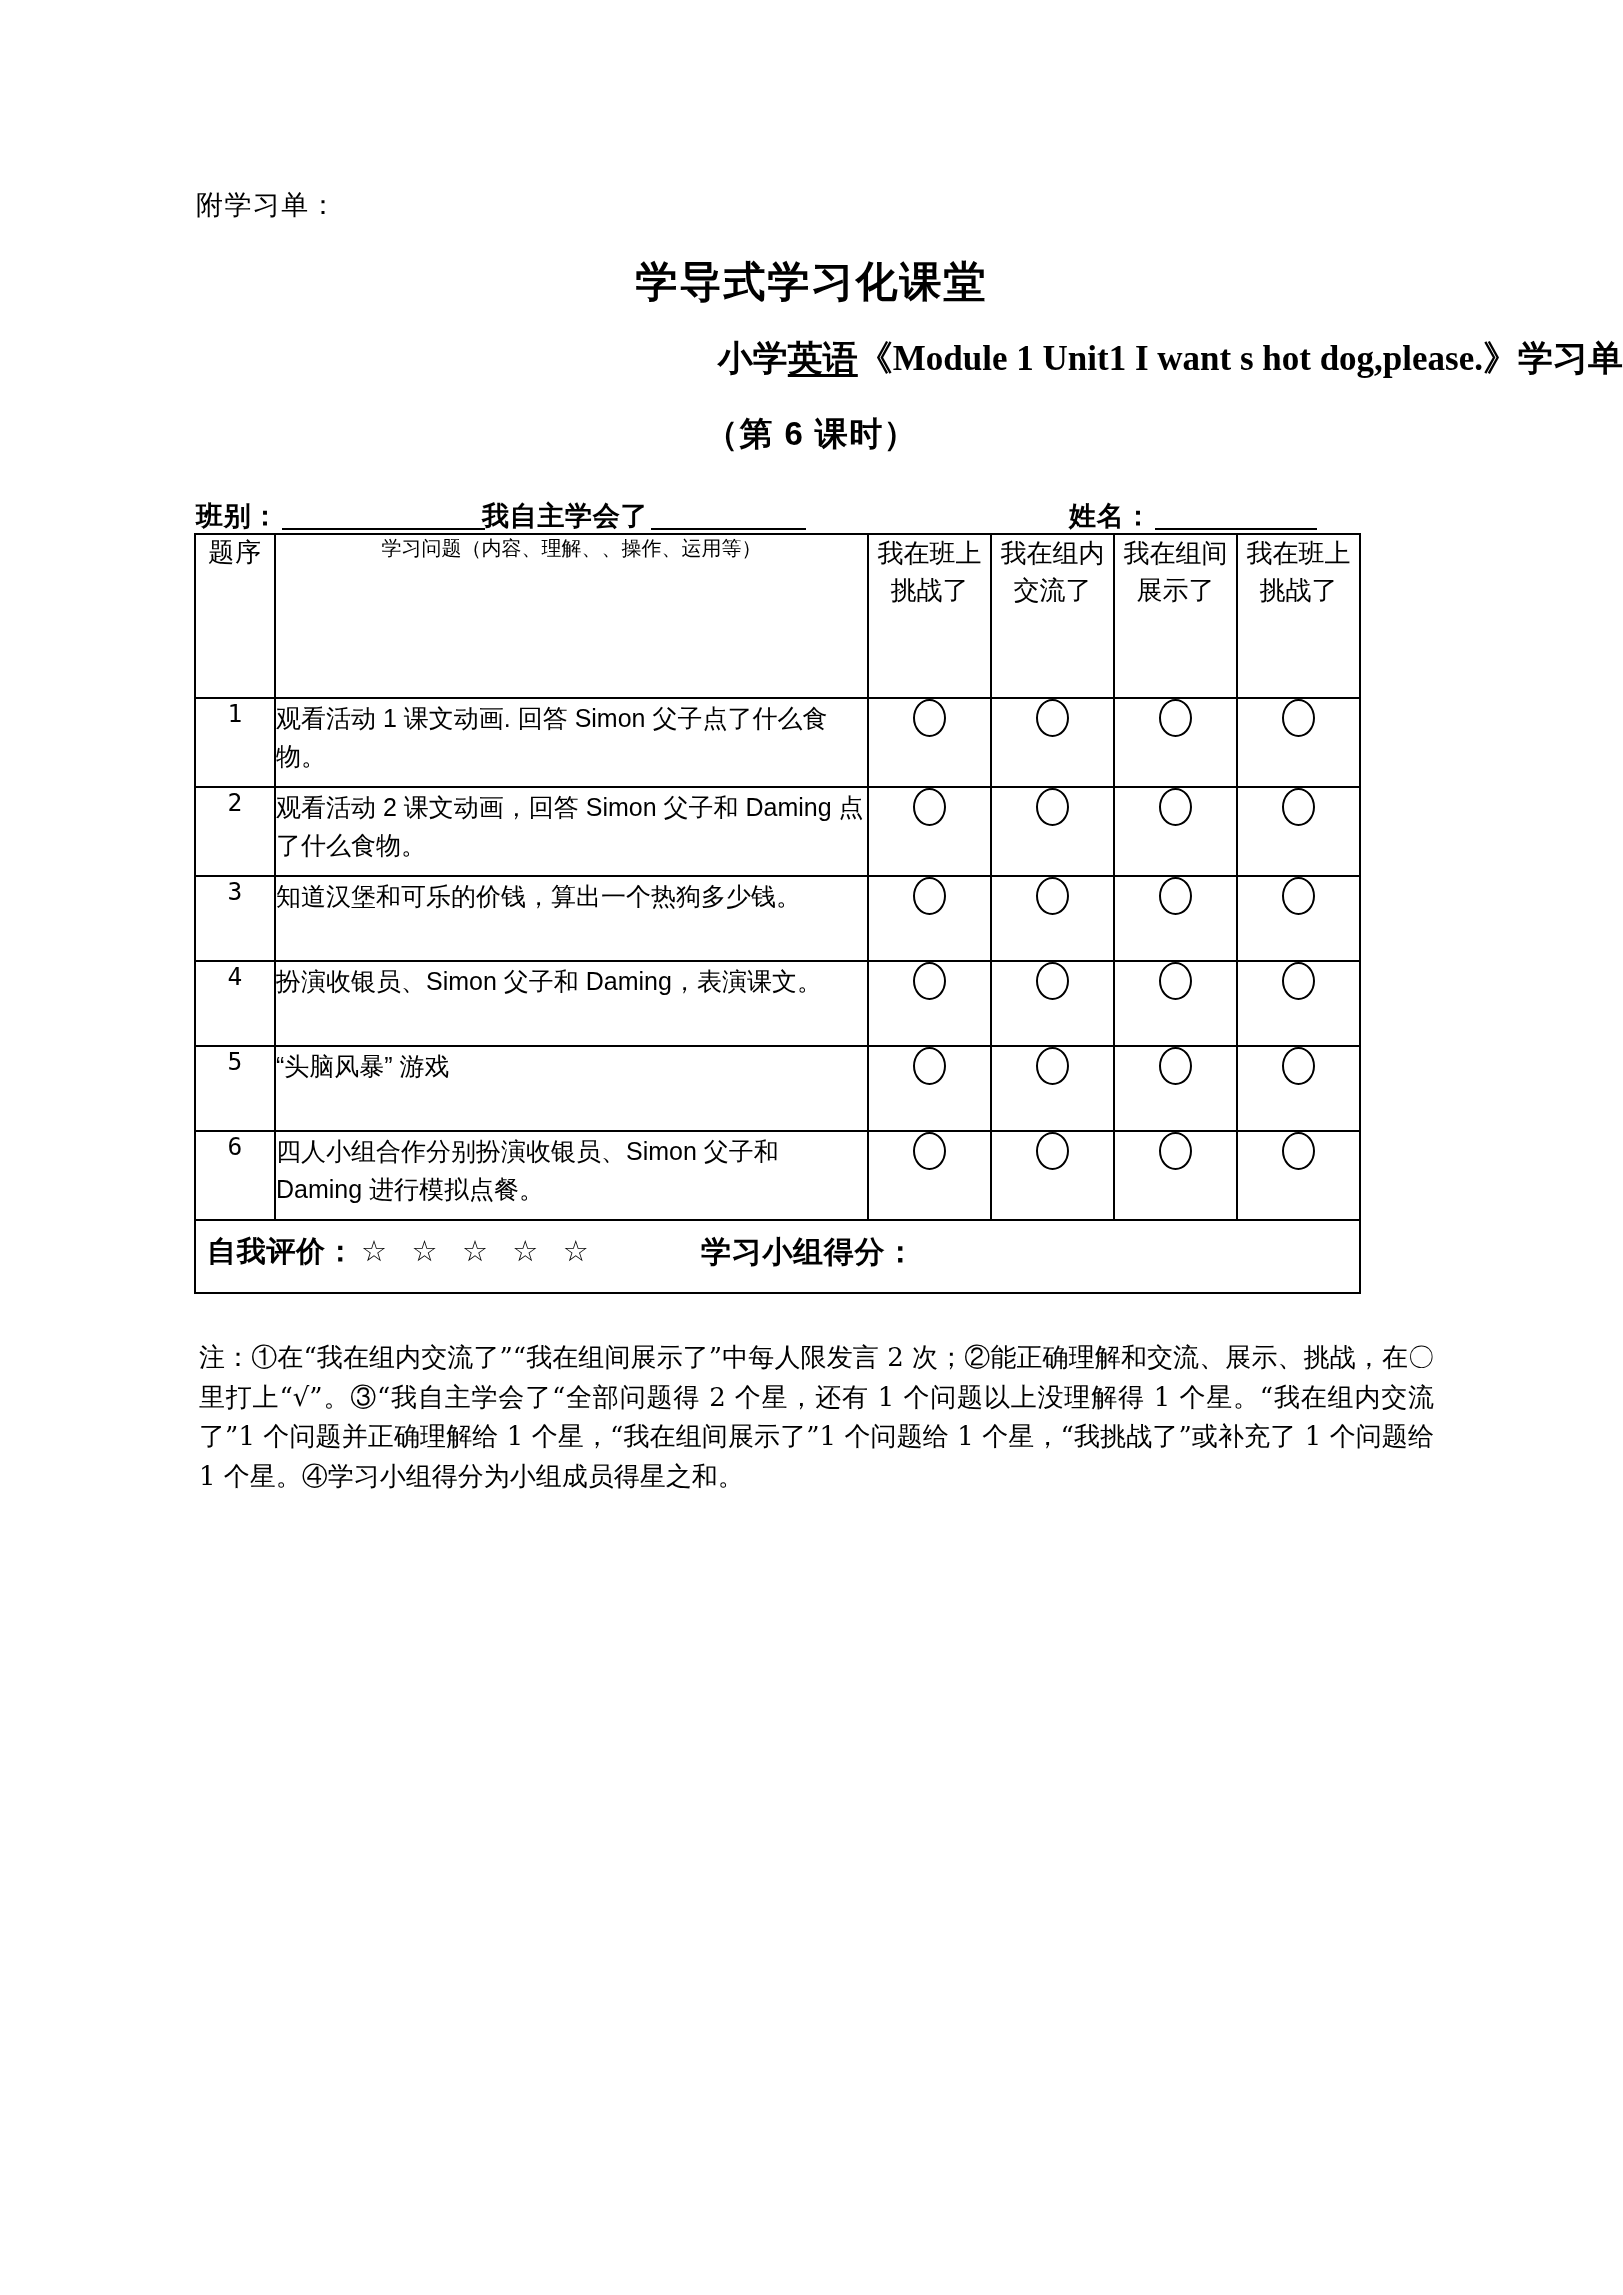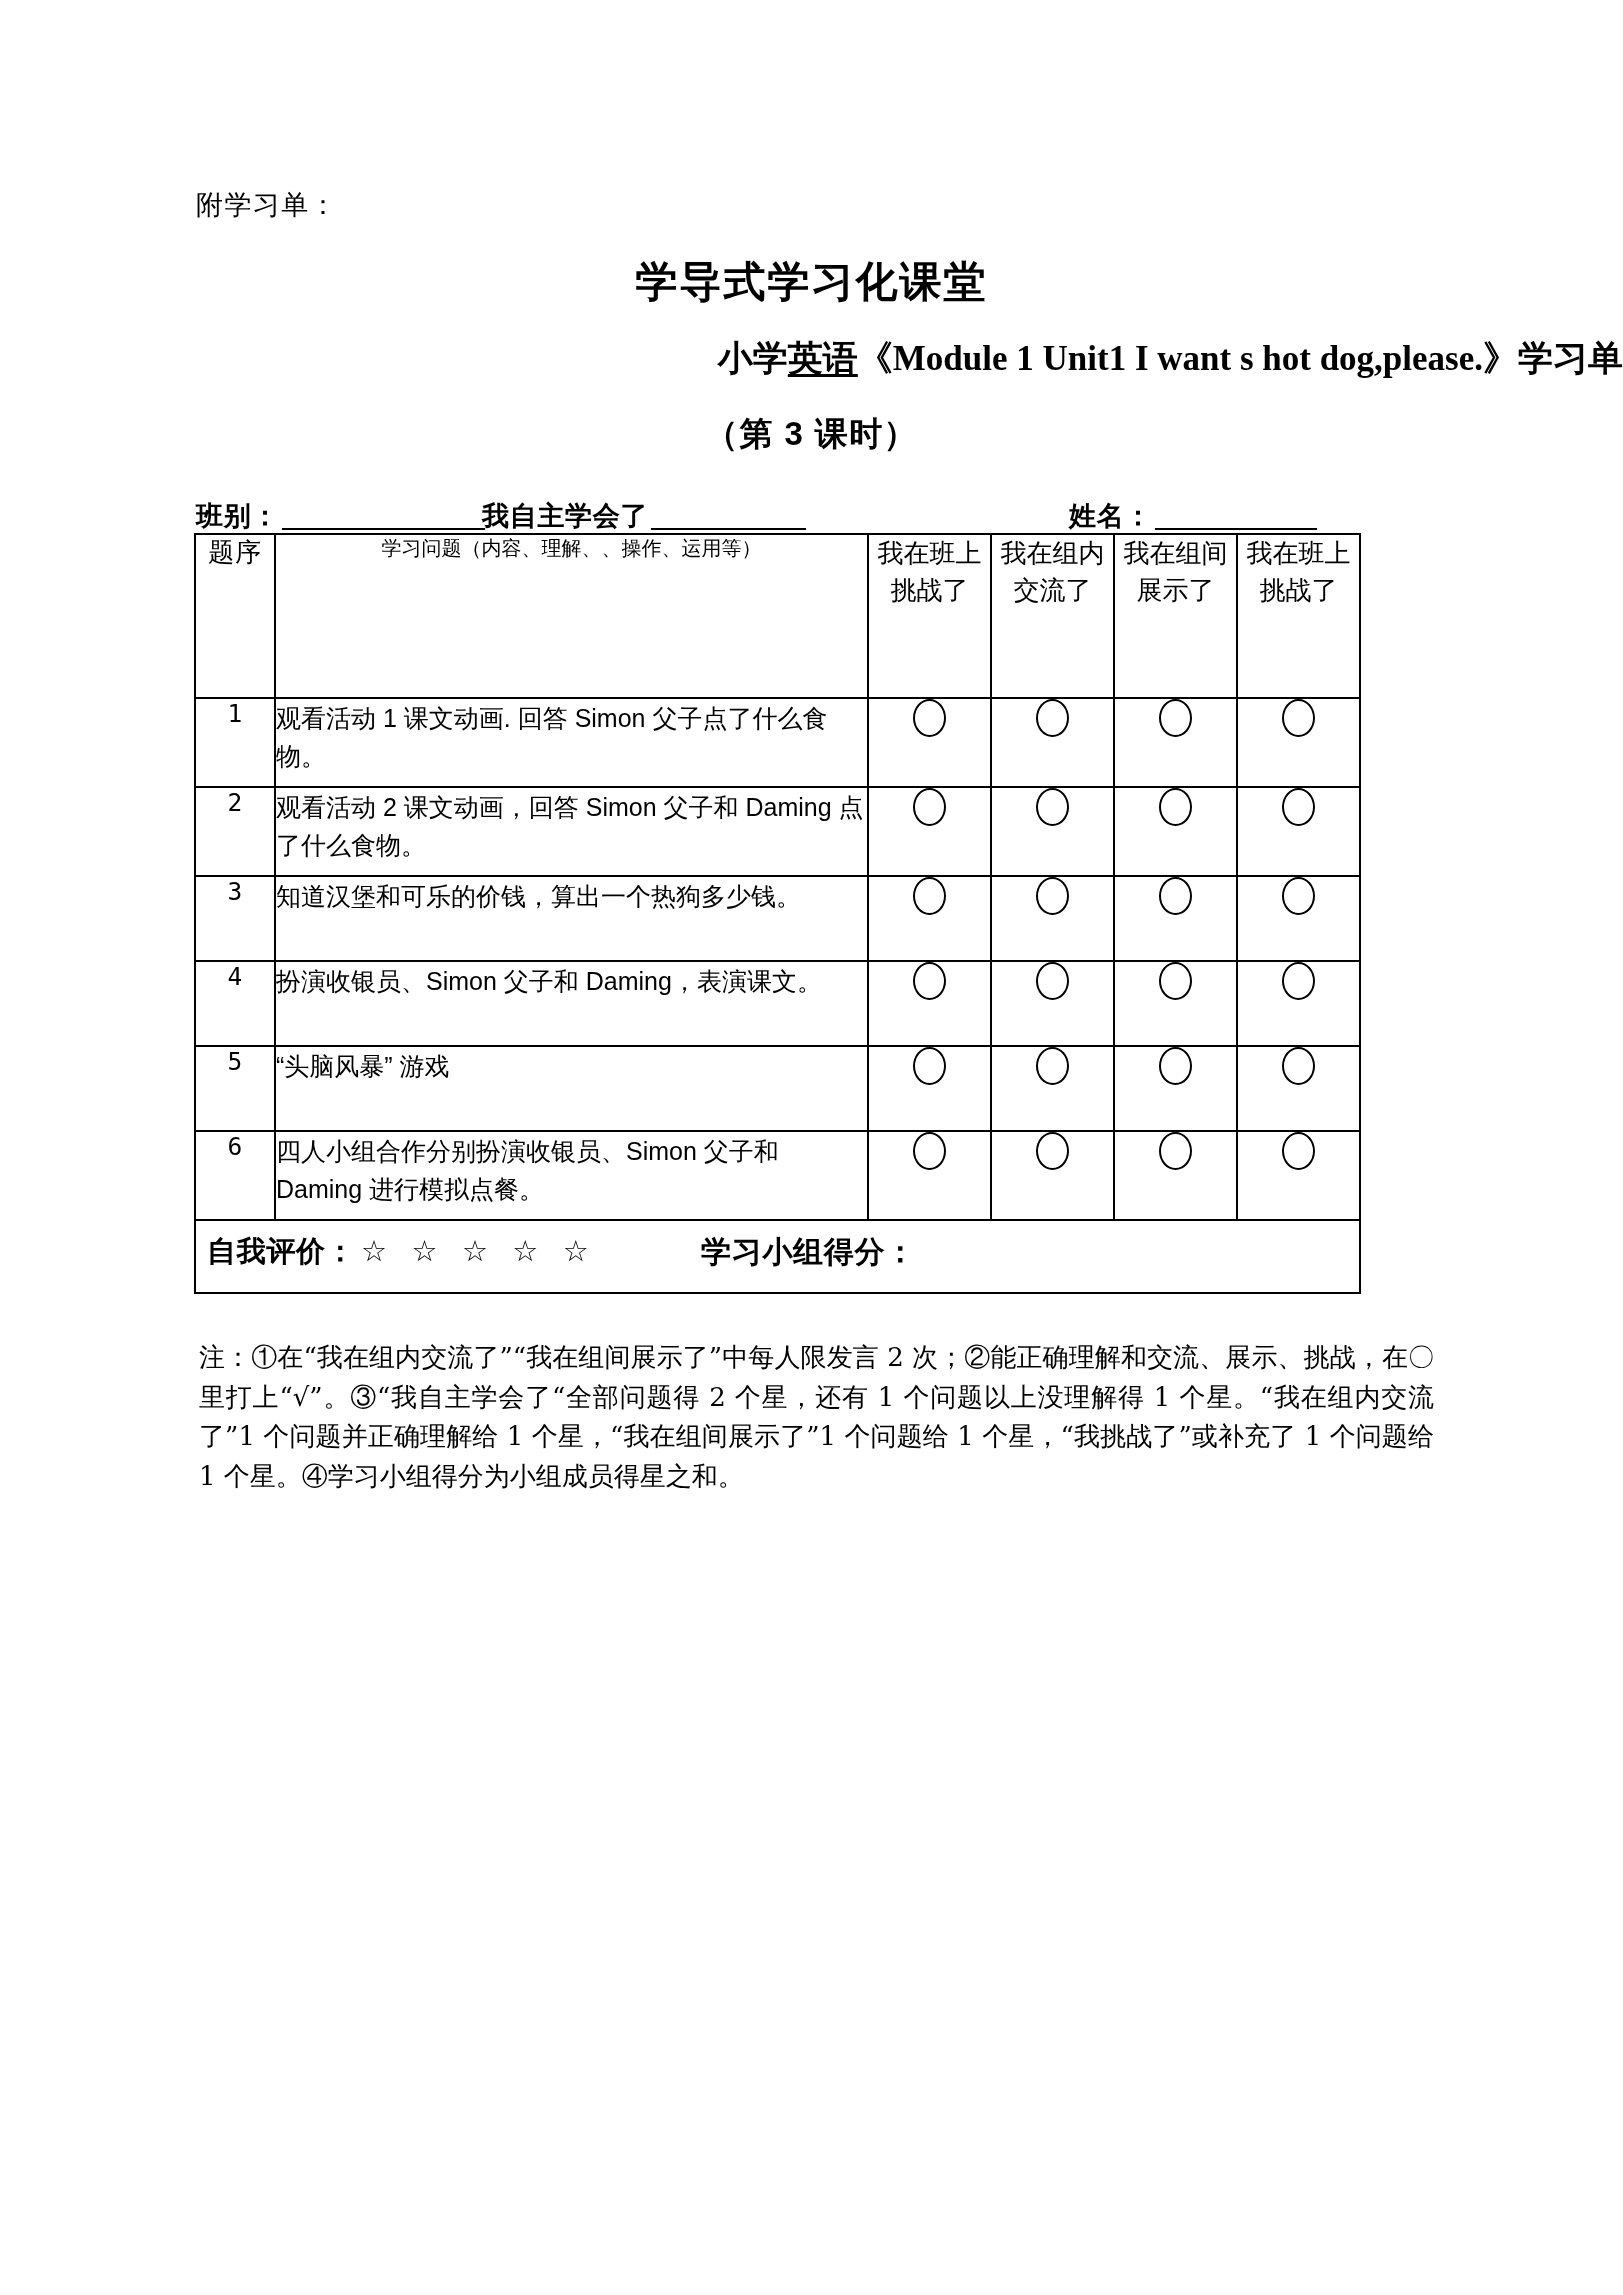--- a/index.html
+++ b/index.html
@@ -239,21 +239,21 @@
 <body>
 
 <div class="page">
 
   <div class="attach-label">附学习单：</div>
 
   <div class="title-main">学导式学习化课堂</div>
 
   <div class="title-sub"><span>小学</span><span class="u">英语</span><span>《Module 1 Unit1 I want s hot dog,please.》学习单</span></div>
 
-  <div class="title-period">（第 3 课时）</div>
+  <div class="title-period">（第 6 课时）</div>
 
   <div class="meta-row">
     <div class="meta-item meta-class">
       <span class="lbl">班别：</span>
       <span class="blank"></span>
     </div>
     <div class="meta-item meta-group">
       <span class="lbl">我自主学会了</span>
       <span class="blank"></span>
     </div>

